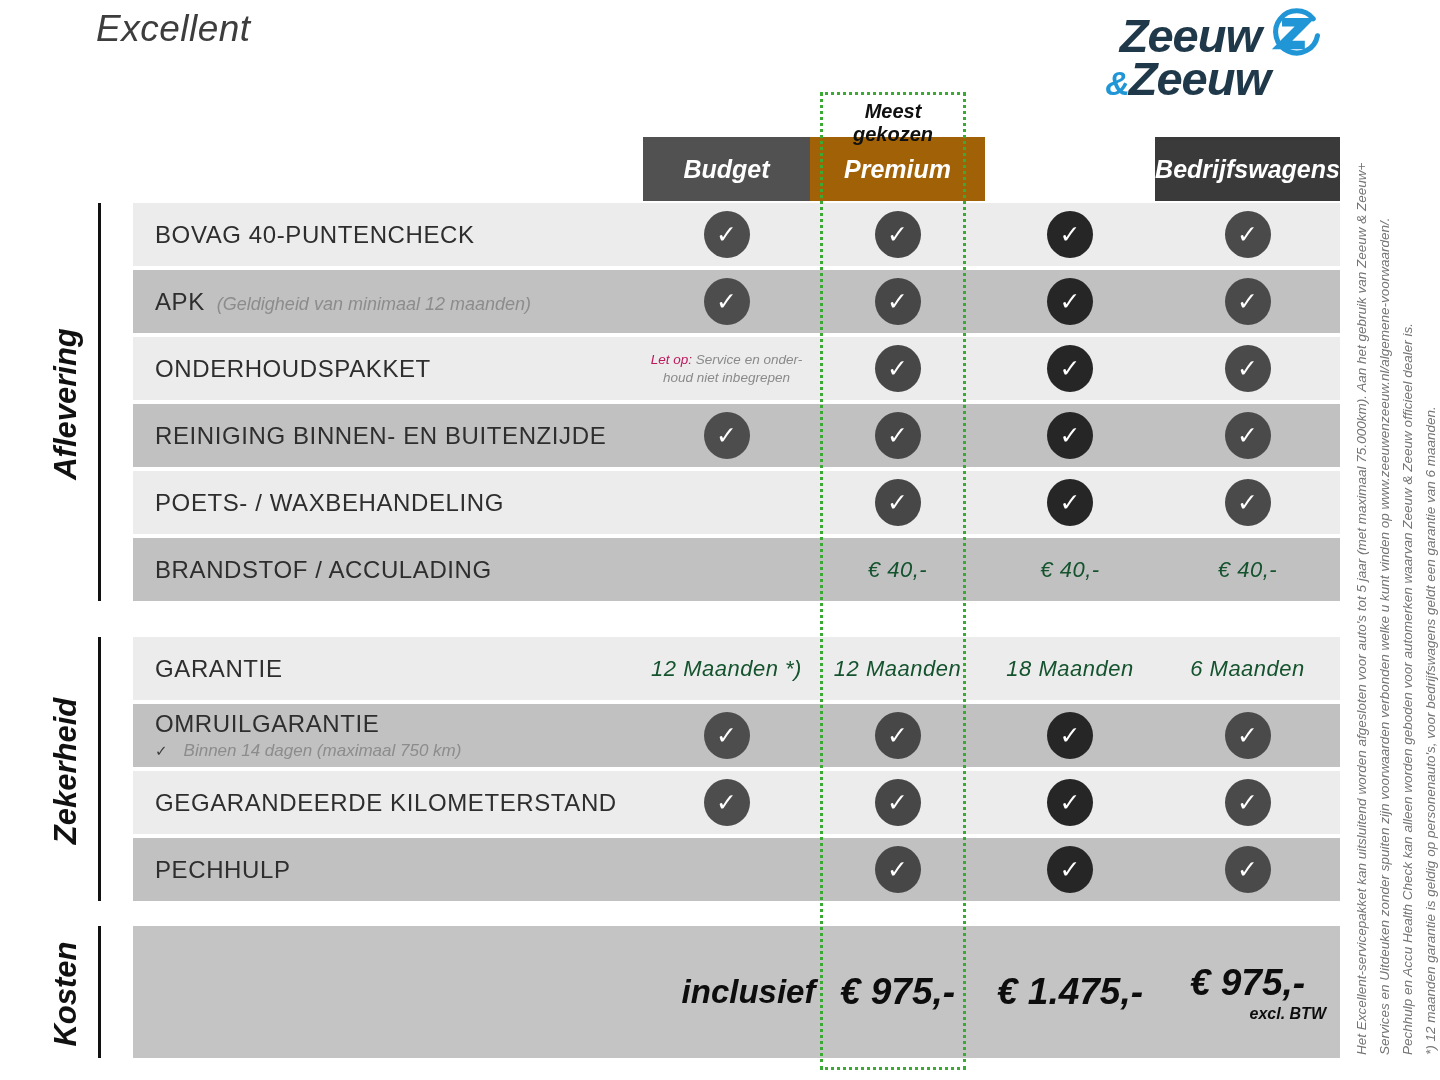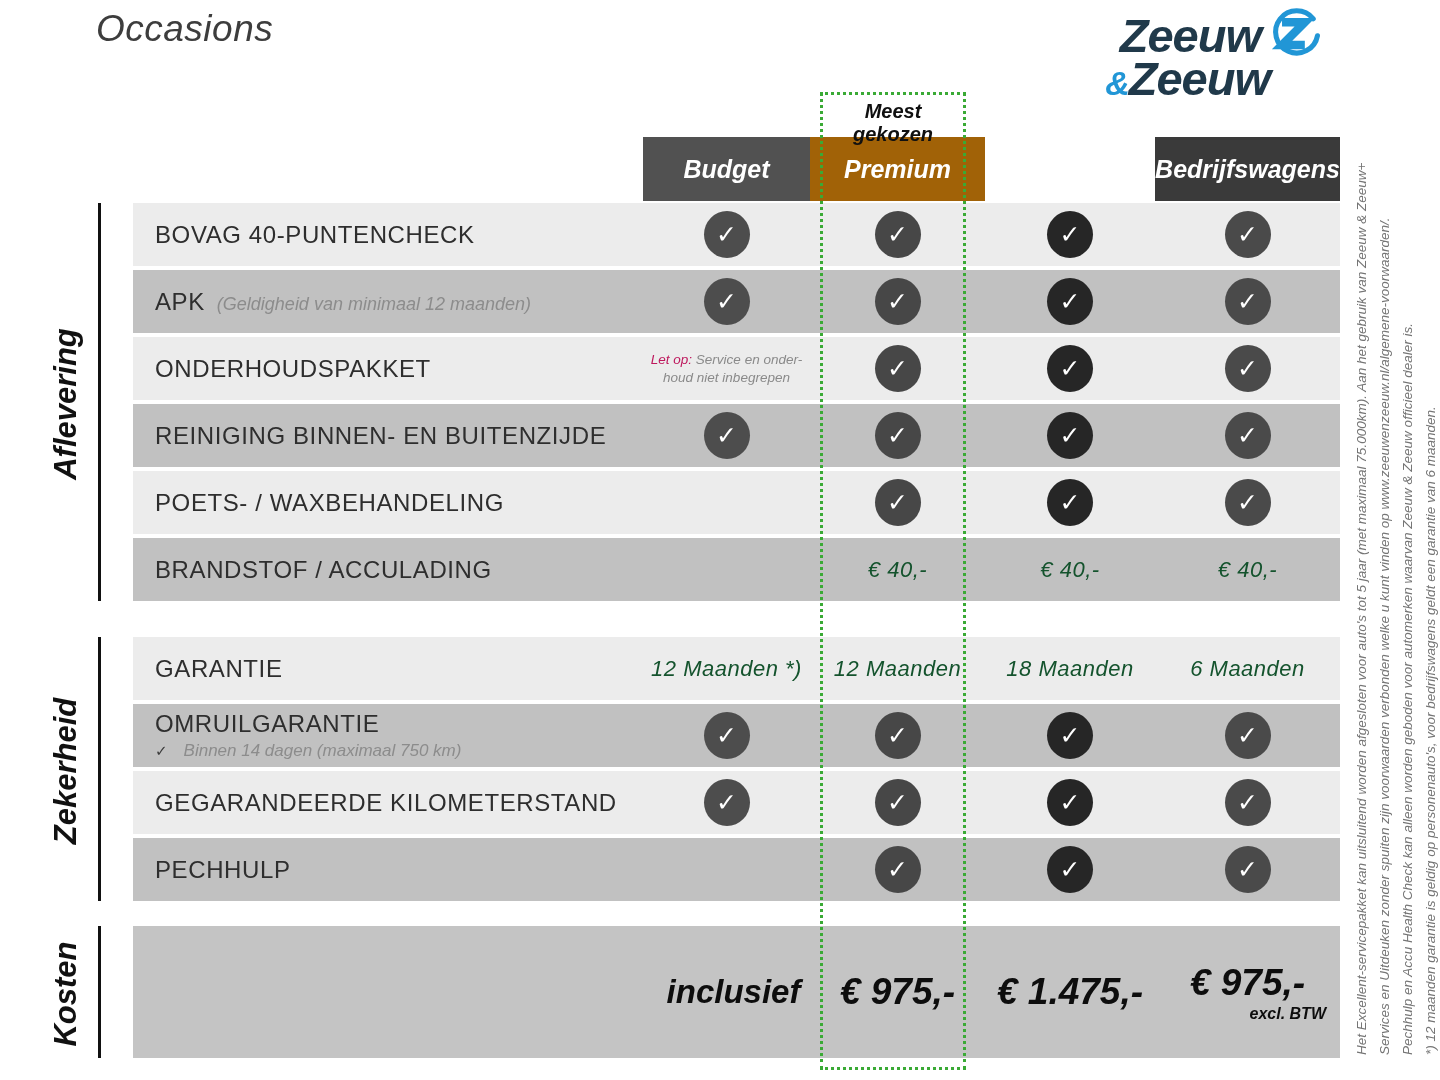--- a/index.html
+++ b/index.html
@@ -76,21 +76,21 @@
                      display:flex; flex-direction:column; justify-content:space-between;
                      font-size:13.5px; font-style:italic; color:#757575; }
   .fineprint-line { white-space:nowrap; }
 </style>
 </head>
 <body>
 
 <div class="sheet">
 
   <div class="title-block">
-    <h2 class="title-sub">Occasions</h2>
+    <h2 class="title-sub">Excellent</h2>
   </div>
 
   <div class="logo">
     <div class="logo-row1">
       <span>Zeeuw</span>
       <svg class="logo-icon" width="58" height="54" viewBox="0 0 64 64">
         <path d="M56 14 A 25 25 0 1 0 61 34" fill="none" stroke="#2196d6" stroke-width="6" stroke-linecap="round"></path>
         <path d="M19 18 L46 18 L19 45 L46 45" fill="none" stroke="#2196d6" stroke-width="10"></path>
       </svg>
     </div>
@@ -302,21 +302,21 @@
     </div>
 
   <div class="section-line" style="top:203px;height:398px;"></div>
   <div class="section-label" style="top:384px;">Aflevering</div>
   <div class="section-line" style="top:637px;height:264px;"></div>
   <div class="section-label" style="top:751px;">Zekerheid</div>
   <div class="section-line" style="top:926px;height:132px;"></div>
   <div class="section-label" style="top:974px;">Kosten</div>
 
   <div class="kosten-row" id="kosten-row">
-      <div class="cell" style="left: 517px; width: 167px;">
+      <div class="cell" style="left: 532px; width: 167px;">
         <span class="kosten-text kosten-incl">inclusief</span>
       </div>
       <div class="cell" style="left: 677px; width: 175px;">
         <span class="kosten-text">€ 975,-</span>
       </div>
       <div class="cell" style="left: 852px; width: 170px;">
         <span class="kosten-text">€ 1.475,-</span>
       </div>
       <div class="cell" style="left: 1022px; width: 185px;">
         <span class="kosten-text">€ 975,-</span>

